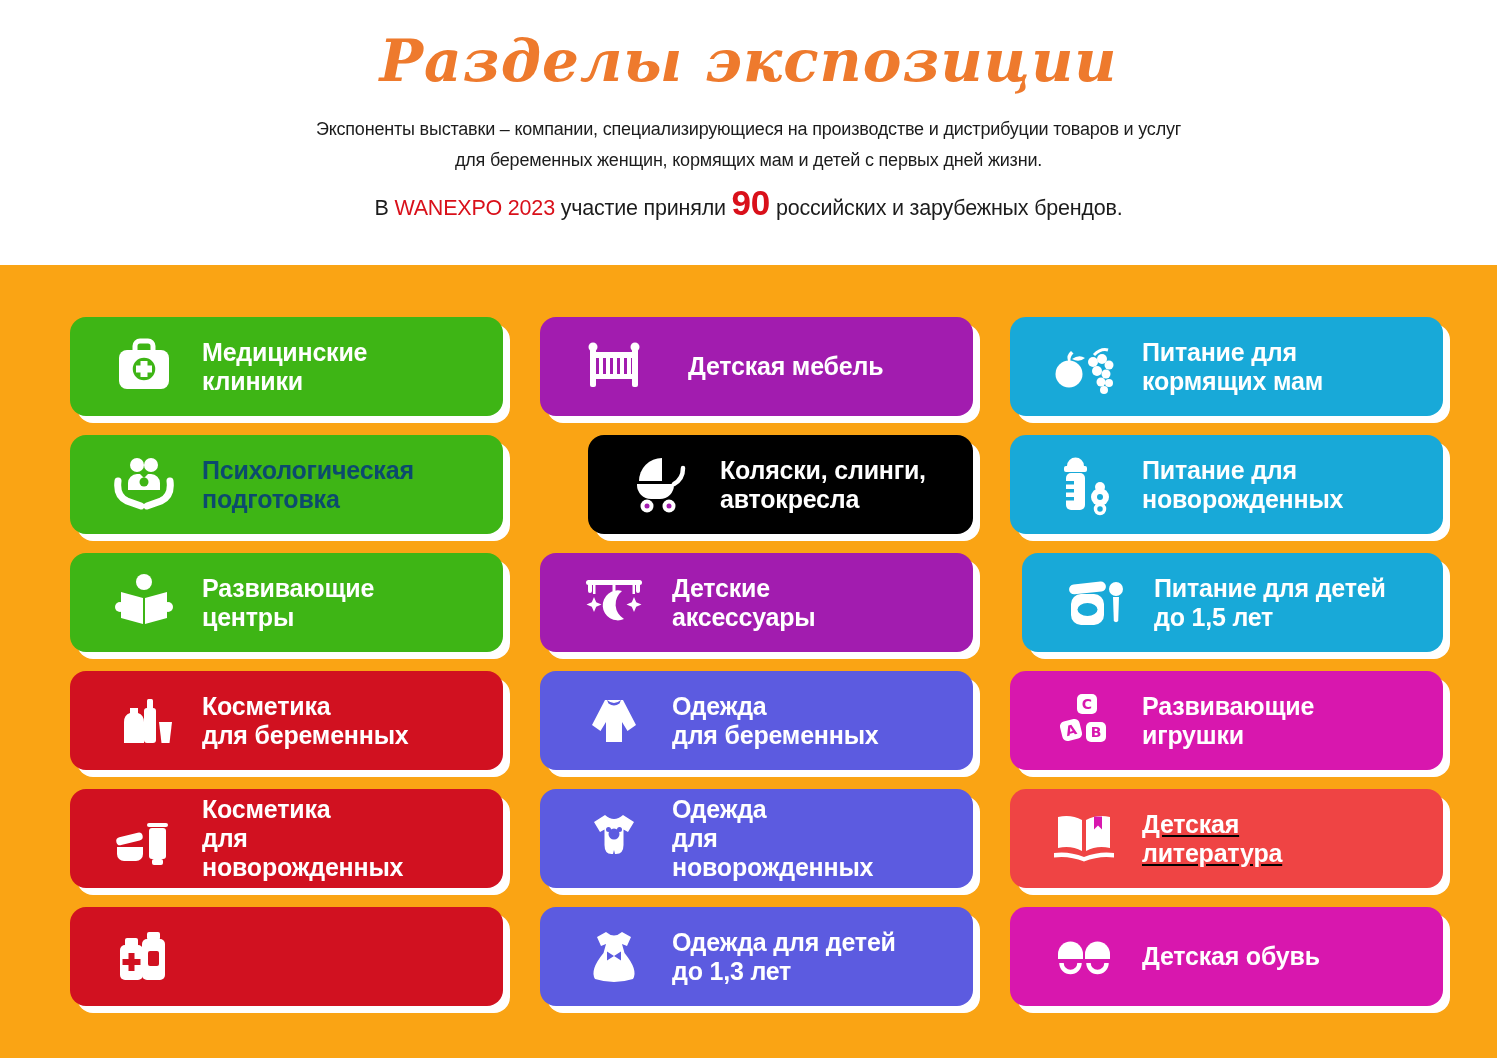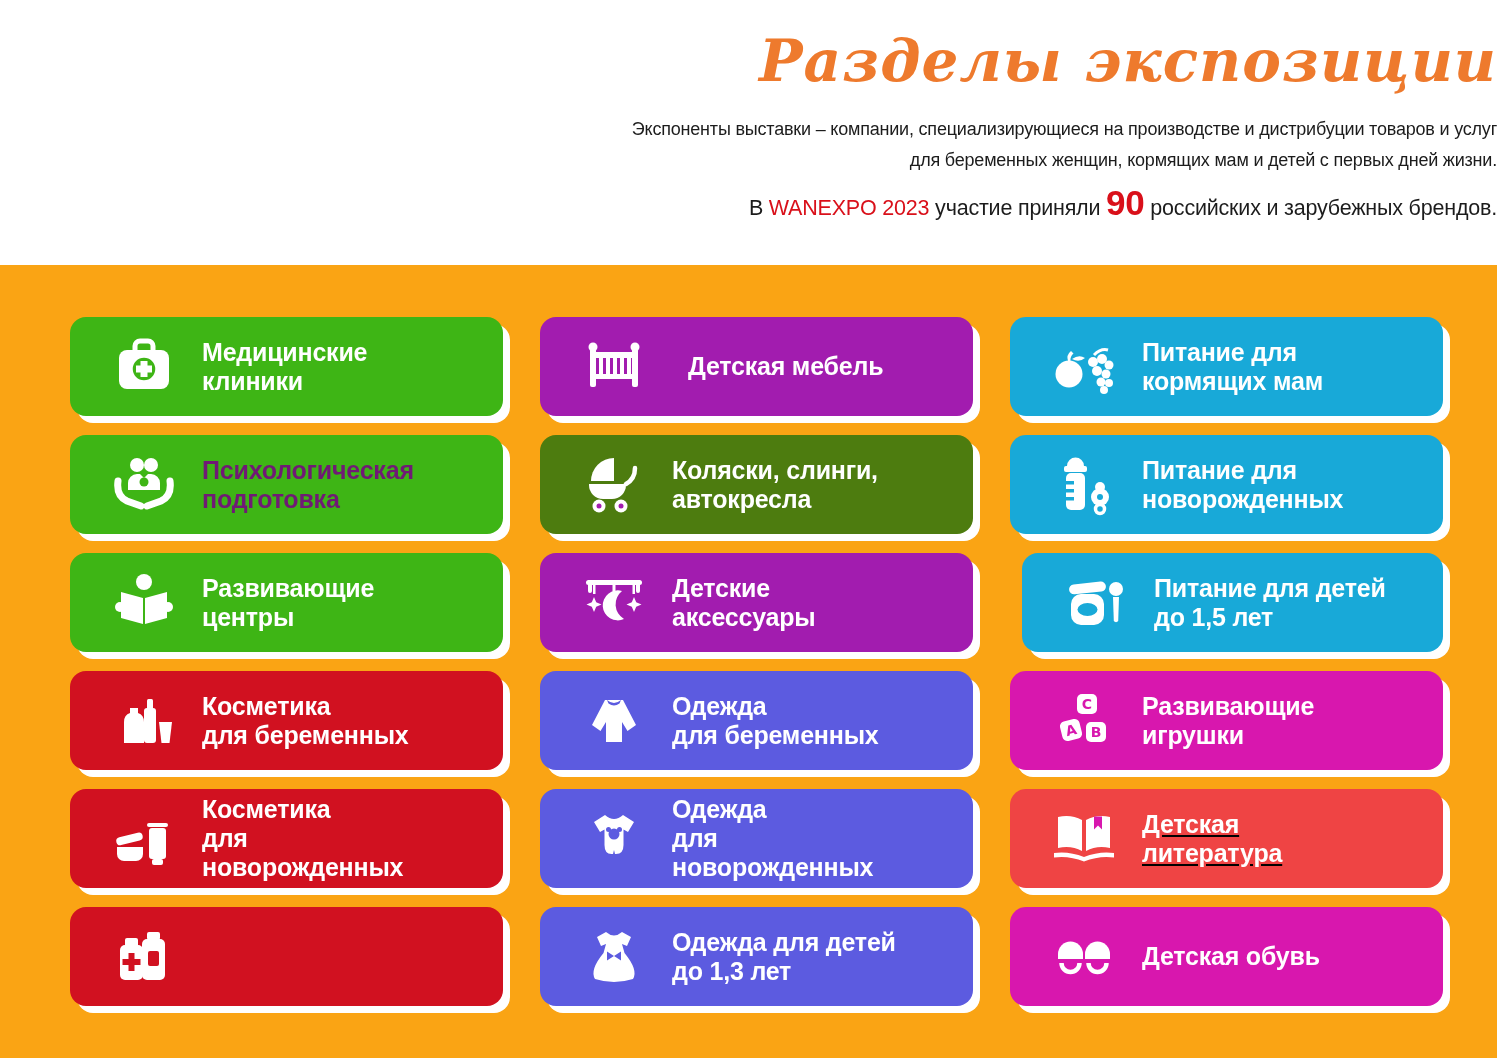--- a/index.html
+++ b/index.html
@@ -1,21 +1,21 @@
 <!DOCTYPE html>
 <html style="--panel: #FAA414; --title: #EE7A2D; --accent_red: #D9101A; --green: #3EB515; --red: #D11120; --purple: #A21CAF; --violet: #5C5BE0; --cyan: #18A9D8; --magenta: #D817AE; --card_text: #FFFFFF;"><head>
 <meta charset="utf-8">
 <style>
   html,body{margin:0;padding:0;}
   body{
     width:1497px;height:1058px;overflow:hidden;background:#ffffff;
     font-family:"Liberation Sans","DejaVu Sans",sans-serif;
     -webkit-font-smoothing:antialiased;
   }
-  header{height:265px;text-align:right;}
+  header{height:265px;text-align:center;}
   .title{
     margin:0;padding-top:30px;
     font-family:"DejaVu Serif",serif;font-style:italic;font-weight:bold;
     font-size:58px;line-height:1.1;color:var(--title);
     letter-spacing:1px;
   }
   .desc{
     margin:20px 0 0;font-size:18px;line-height:31px;color:#1c1c1c;
     white-space:pre-line;letter-spacing:-0.2px;
   }
@@ -113,24 +113,24 @@
     <span class="icon" style="color: rgb(62, 181, 21);">
           <svg viewBox="0 0 64 64">
             <circle cx="25" cy="12" r="7" fill="#fff"></circle>
             <circle cx="39" cy="12" r="7" fill="#fff"></circle>
             <path fill="#fff" d="M25 21a9 9 0 0 0-9 9v7h32v-7a9 9 0 0 0-9-9h-3l-4 4-4-4z"></path>
             <circle cx="32" cy="29" r="4.5" fill="currentColor"></circle>
             <path fill="none" stroke="#fff" stroke-width="7" stroke-linecap="round" d="M6 28q-2 15 9 20l14 5"></path>
             <path fill="none" stroke="#fff" stroke-width="7" stroke-linecap="round" d="M58 28q2 15-9 20l-14 5"></path>
           </svg>
         </span>
-    <span class="label" style="color: #701a75;">Психологическая
+    <span class="label" style="color: #0c4a6e;">Психологическая
 подготовка</span>
   </div>
-      <div class="card" style="background: #4d7c0f;">
+      <div class="card" style="background: #000000; margin-left: 48px;">
     <span class="icon" style="color: rgb(162, 28, 175);">
           <svg viewBox="0 0 64 64">
             <path fill="#fff" d="M9 28A23 23 0 0 1 32 5v23z"></path>
             <path fill="#fff" d="M7 31h37v1a14 14 0 0 1-14 14H21A14 14 0 0 1 7 32z"></path>
             <path fill="none" stroke="#fff" stroke-width="4.5" stroke-linecap="round" d="M44 31q9-5 9-16"></path>
             <circle cx="17" cy="53" r="6.5" fill="#fff"></circle>
             <circle cx="39" cy="53" r="6.5" fill="#fff"></circle>
             <circle cx="17" cy="53" r="2.5" fill="currentColor"></circle>
             <circle cx="39" cy="53" r="2.5" fill="currentColor"></circle>
           </svg>

